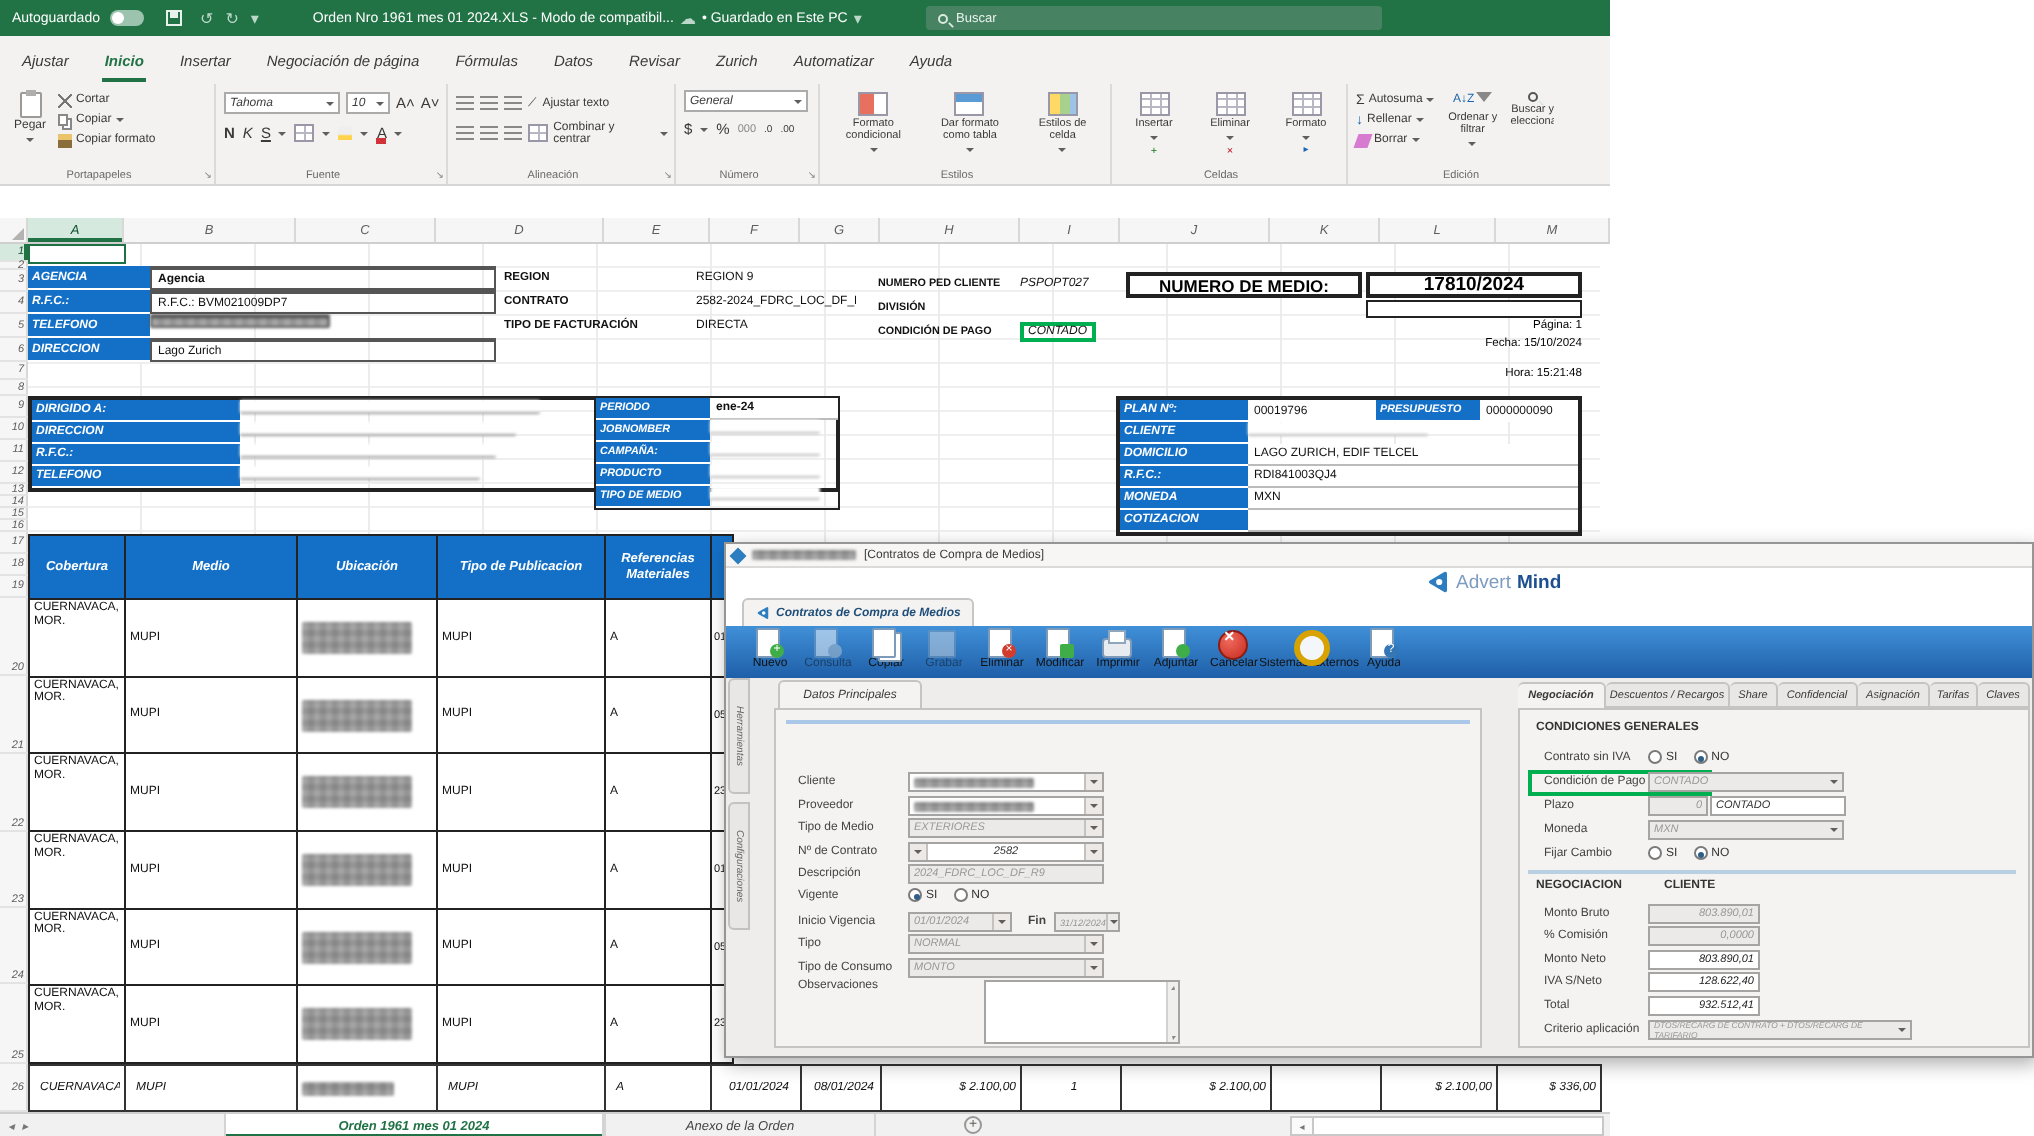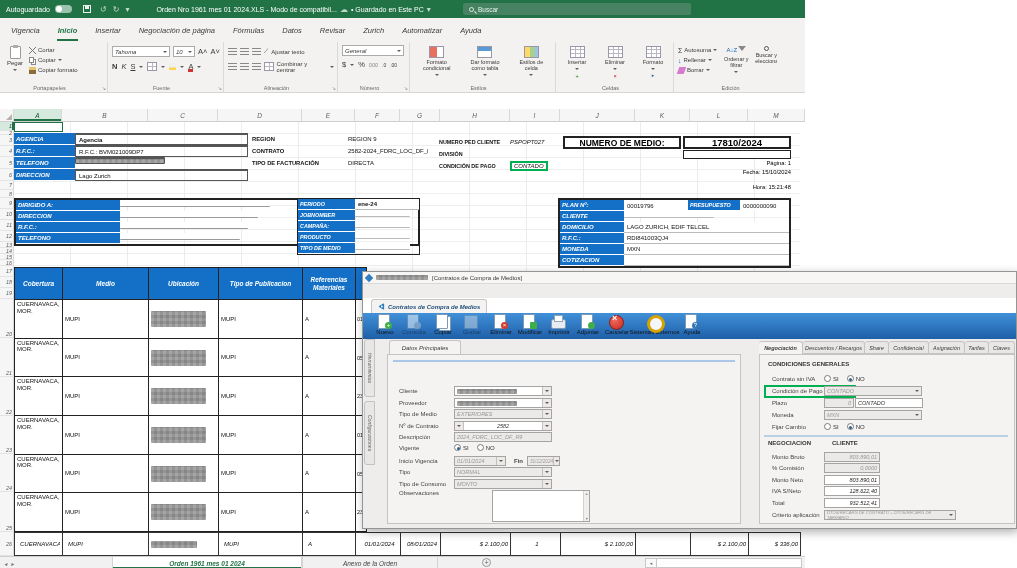--- a/index.html
+++ b/index.html
@@ -175,21 +175,21 @@
       <span class="tglyph">▾</span>
       <div id="searchbox" class="abs">
         <span class="mag"></span>
         <span>Buscar</span>
       </div>
     </div>
 
     <div id="menubar" class="abs">
 
     <span class="mtab">
-          <i>Vigencia</i>
+          <i>Ajustar</i>
         </span>
         <span class="mtab active">
           <i>Inicio</i>
         </span>
         <span class="mtab">
           <i>Insertar</i>
         </span>
         <span class="mtab">
           <i>Negociación de página</i>
         </span>
@@ -790,20 +790,30 @@
           <span class="strack"></span>
         </span>
     </div>
   </div>
 
   <div id="dlg" class="abs">
     <div id="dtitle" class="abs">
       <span class="appdiamond"></span>
       <span class="redacted" style="width:52px;height:5px"></span>
       <span>[Contratos de Compra de Medios]</span>
+    </div>
+    <div id="dlogoband" class="abs">
+      <span id="dlogo">
+        <svg width="12" height="12" viewBox="0 0 20 20">
+          <path d="M16 3 L16 17 L4 10 Z" fill="#2d7dc1" stroke="#2d7dc1" stroke-width="3" stroke-linejoin="round"></path>
+          <circle cx="11" cy="10" r="2.6" fill="#ffffff"></circle>
+        </svg>
+        <span class="lt1">Advert</span>
+          <span class="lt2">Mind</span>
+      </span>
     </div>
     <div id="dtabstrip" class="abs">
       <span id="dmaintab">
         <svg width="7" height="7" viewBox="0 0 20 20">
             <path d="M16 3 L16 17 L4 10 Z" fill="#2d7dc1" stroke="#2d7dc1" stroke-width="3" stroke-linejoin="round"></path>
             <circle cx="11" cy="10" r="2.6" fill="#fff"></circle>
           </svg>
         <i>Contratos de Compra de Medios</i>
       </span>
     </div>

